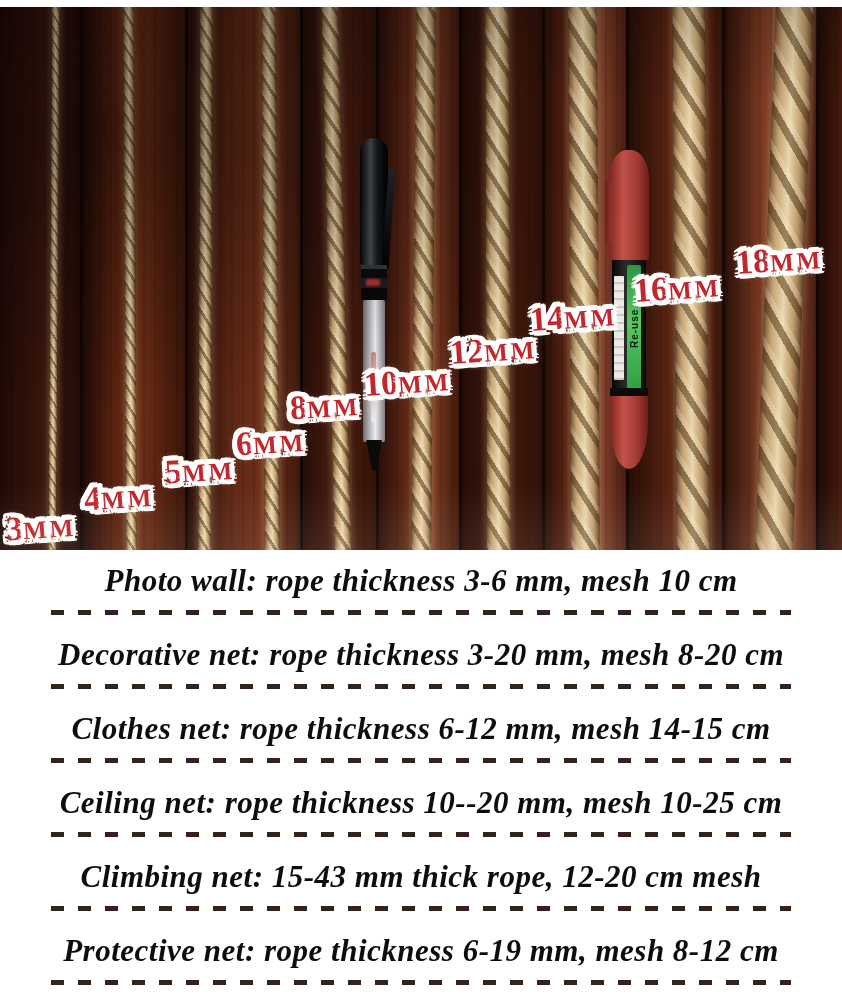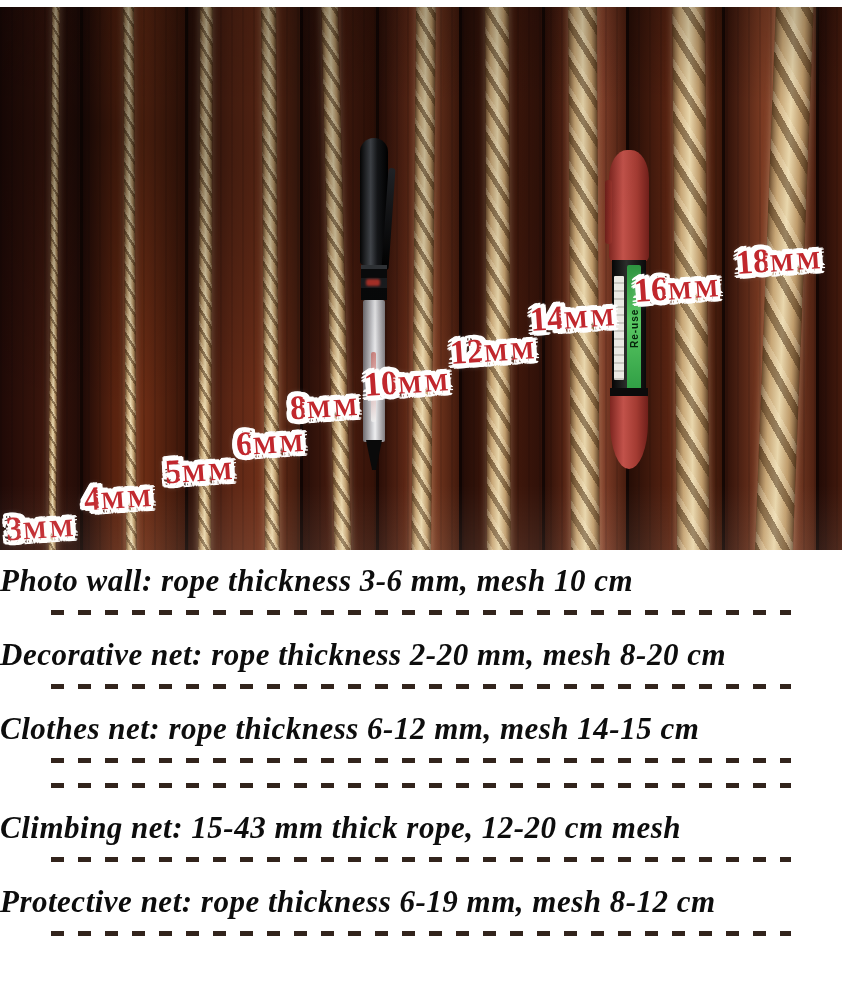--- a/index.html
+++ b/index.html
@@ -111,21 +111,21 @@
   .lbl-5{left:364px;top:358px;}
   .lbl-6{left:450px;top:326px;}
   .lbl-7{left:530px;top:293px;}
   .lbl-8{left:634px;top:264px;}
   .lbl-9{left:736px;top:236px;}
   
   .specs{position:absolute;left:0;top:550px;width:842px;height:457px;background:#fff;
     padding-top:11px;box-sizing:border-box;}
   .spec-row{margin-bottom:20px;}
   .spec-text{
-    text-align:left;font-style:italic;font-weight:bold;font-size:31px;line-height:40px;
+    text-align:center;font-style:italic;font-weight:bold;font-size:31px;line-height:40px;
     color:#0d0d0d;letter-spacing:.5px;
   }
   .dash-line{
     width:740px;height:5px;margin:9px auto 0 auto;
     background:repeating-linear-gradient(90deg,#32241c 0 13px,rgba(0,0,0,0) 13px 27px);
   }
 </style>
 </head>
 <body>
 
@@ -188,28 +188,29 @@
 
     <div class="vignette"></div>
   </div>
 
   <div class="specs">
     <div class="spec-row">
       <div class="spec-text">Photo wall: rope thickness 3-6 mm, mesh 10 cm</div>
       <div class="dash-line"></div>
     </div>
     <div class="spec-row">
-      <div class="spec-text">Decorative net: rope thickness 2-20 mm, mesh 8-20 cm</div>
+      <div class="spec-text">Decorative net: rope thickness 3-20 mm, mesh 8-20 cm</div>
       <div class="dash-line"></div>
     </div>
     <div class="spec-row">
       <div class="spec-text">Clothes net: rope thickness 6-12 mm, mesh 14-15 cm</div>
       <div class="dash-line"></div>
     </div>
     <div class="spec-row">
+      <div class="spec-text">Ceiling net: rope thickness 10--20 mm, mesh 10-25 cm</div>
       <div class="dash-line"></div>
     </div>
     <div class="spec-row">
       <div class="spec-text">Climbing net: 15-43 mm thick rope, 12-20 cm mesh</div>
       <div class="dash-line"></div>
     </div>
     <div class="spec-row">
       <div class="spec-text">Protective net: rope thickness 6-19 mm, mesh 8-12 cm</div>
       <div class="dash-line"></div>
     </div>

